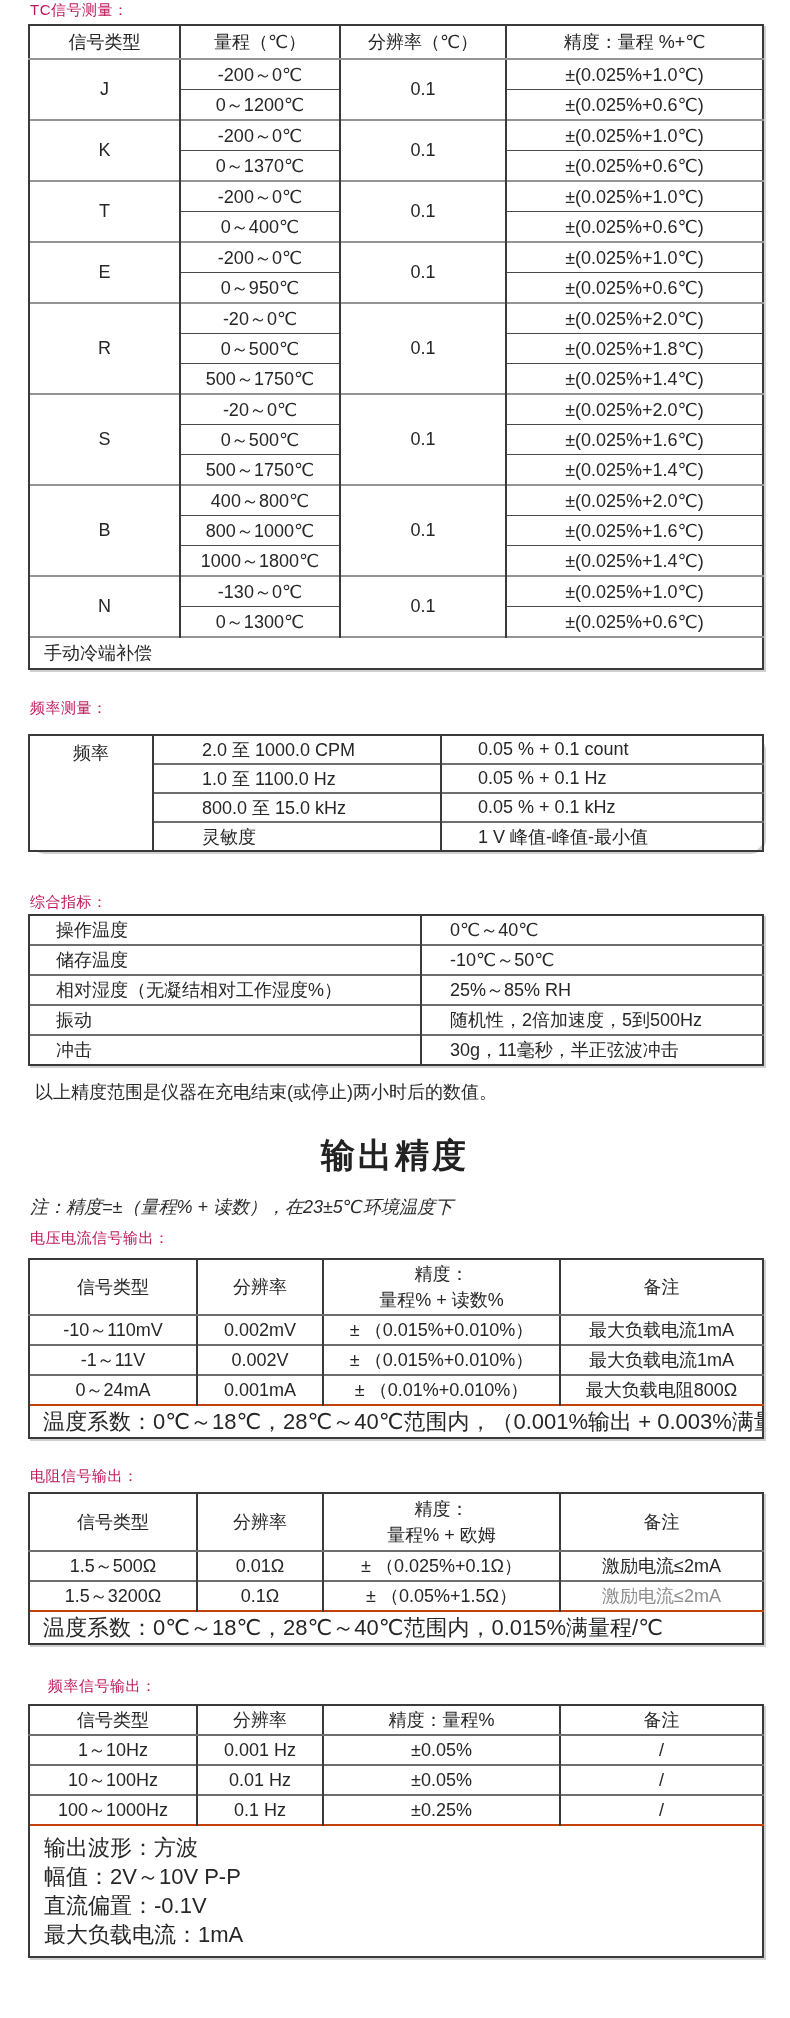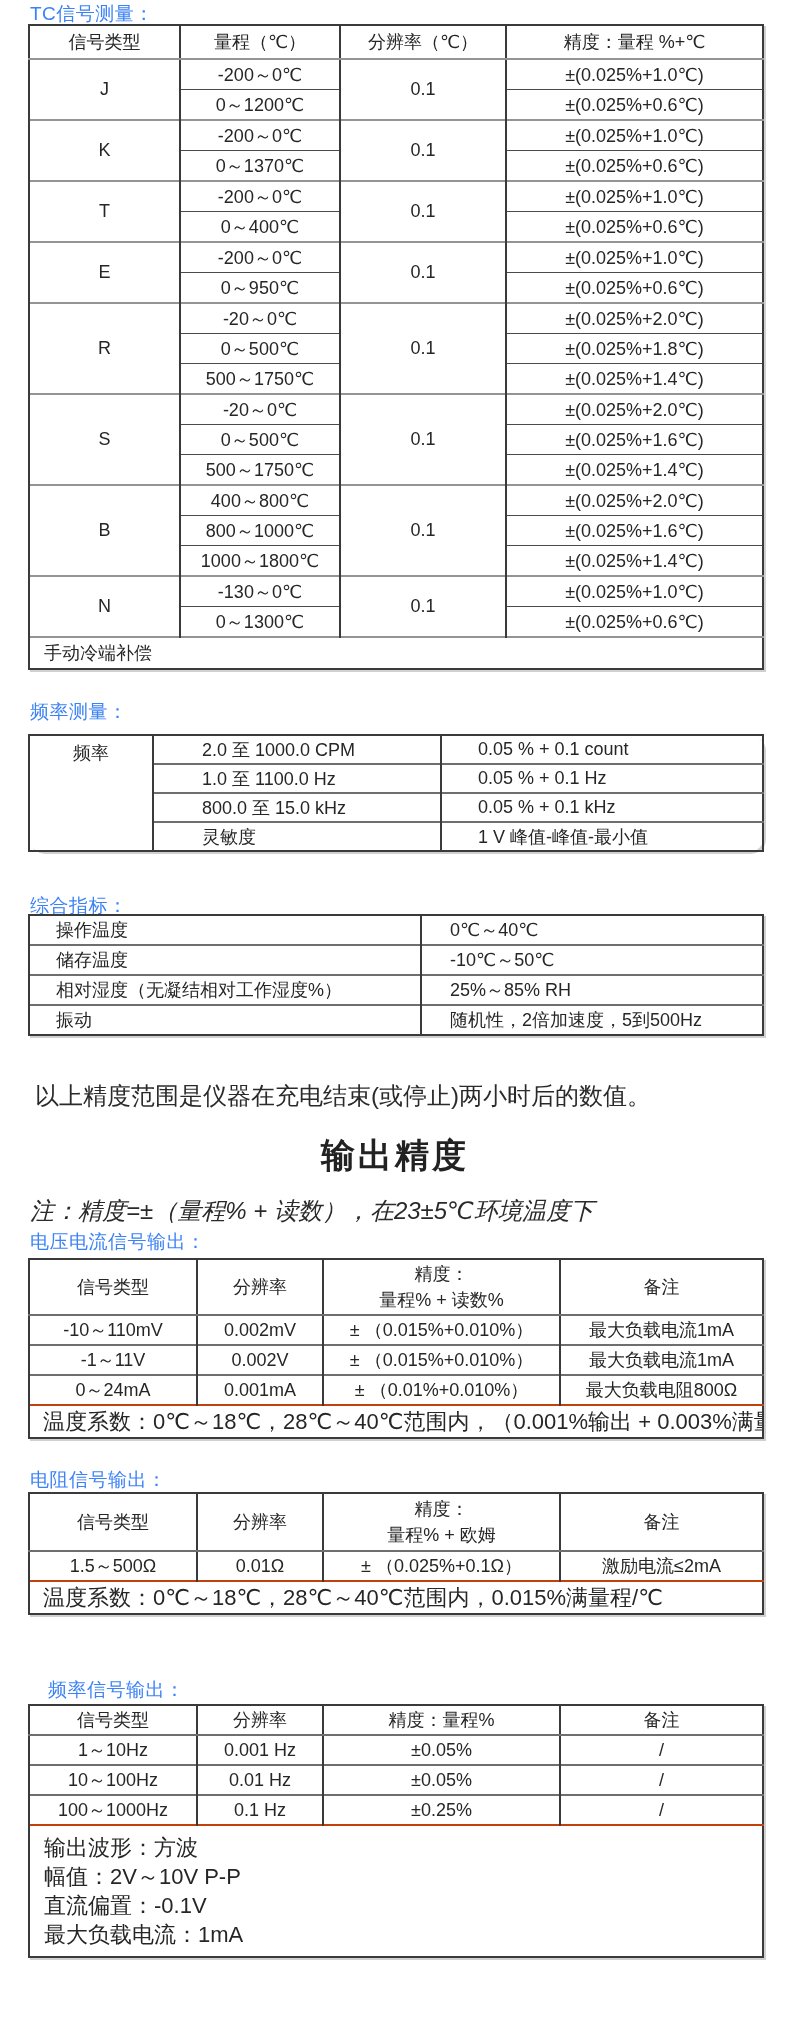--- a/index.html
+++ b/index.html
@@ -3,22 +3,22 @@
 <meta charset="utf-8">
 <style>
   html,body { margin:0; padding:0; background:#ffffff; }
   body {
     width:790px; height:2018px; position:relative; overflow:hidden;
     font-family:"Liberation Sans","DejaVu Sans",sans-serif;
     color:#262626; font-size:18px;
     -webkit-font-smoothing:antialiased;
   }
   .abs { position:absolute; }
-  .sec-label { font-size:19px; color:#3b82f6; letter-spacing:0.5px; }
-  .note-text { font-size:24px; color:#2a2a2a; }
+  .sec-label { font-size:15px; color:#be185d; letter-spacing:0.5px; }
+  .note-text { font-size:18px; color:#2a2a2a; }
   .big-title { width:790px; text-align:center; font-size:34px; font-weight:bold; letter-spacing:3px; color:#222; }
 
   table.tbl {
     border-collapse:collapse; table-layout:fixed; width:734px;
     border:2px solid #3a3a3a; font-size:18px; color:#262626;
     box-shadow:2px 2px 0 rgba(120,120,120,0.35);
   }
   .tbl th, .tbl td {
     border-left:2px solid #3a3a3a;
     padding:0; font-weight:normal; text-align:center; vertical-align:middle;
@@ -229,20 +229,24 @@
     <td class="v">-10℃～50℃</td>
   </tr>
   <tr class="sep">
     <td class="k">相对湿度（无凝结相对工作湿度%）</td>
     <td class="v">25%～85% RH</td>
   </tr>
   <tr class="sep">
     <td class="k">振动</td>
     <td class="v">随机性，2倍加速度，5到500Hz</td>
   </tr>
+  <tr class="sep">
+    <td class="k">冲击</td>
+    <td class="v">30g，11毫秒，半正弦波冲击</td>
+  </tr>
 </tbody>
   </table>
 
 <div class="abs note-text" style="left:35px; top:1080px;">以上精度范围是仪器在充电结束(或停止)两小时后的数值。</div>
 
 <div class="abs big-title" style="left:0; top:1133px;">输出精度</div>
 <div class="abs note-text" style="left:30px; top:1195px;font-style:italic;">注：精度=±（量程% + 读数），在23±5℃环境温度下</div>
 
 <div class="abs sec-label" style="left:30px; top:1229px;">电压电流信号输出：</div>
 
@@ -305,20 +309,26 @@
       <div>量程%  +  欧姆</div>
     </th>
     <th>备注</th>
   </tr>
   <tr>
     <td>1.5～500Ω</td>
     <td>0.01Ω</td>
     <td>± （0.025%+0.1Ω）</td>
     <td>激励电流≤2mA</td>
   </tr>
+  <tr class="sep">
+    <td>1.5～3200Ω</td>
+    <td>0.1Ω</td>
+    <td>± （0.05%+1.5Ω）</td>
+    <td class="muted">激励电流≤2mA</td>
+  </tr>
   <tr class="foot">
     <td colspan="4">温度系数：0℃～18℃，28℃～40℃范围内，0.015%满量程/℃</td>
   </tr>
 </tbody>
   </table>
 
 <div class="abs sec-label" style="left:48px; top:1677px;">频率信号输出：</div>
 
 <table id="tbl-fo" class="tbl out-tbl abs" style="left:28px; top:1704px;">
   <colgroup>

